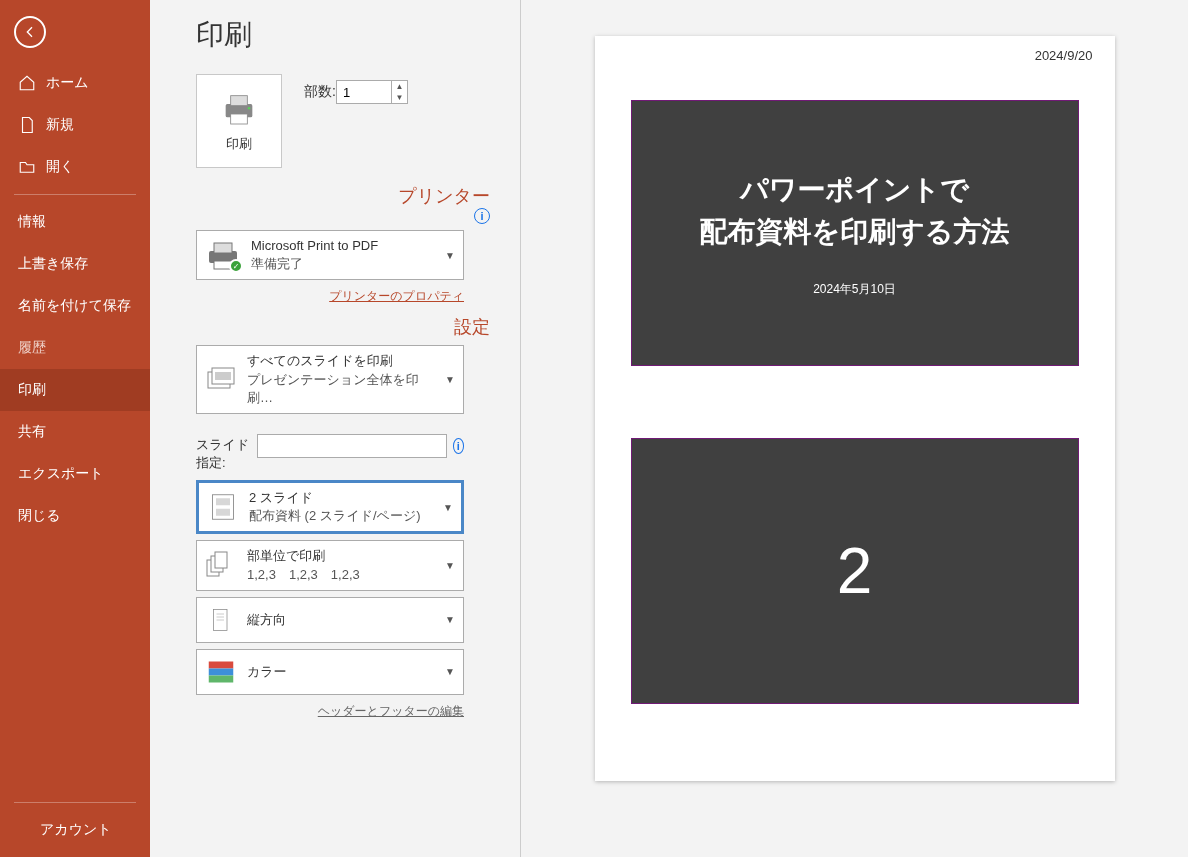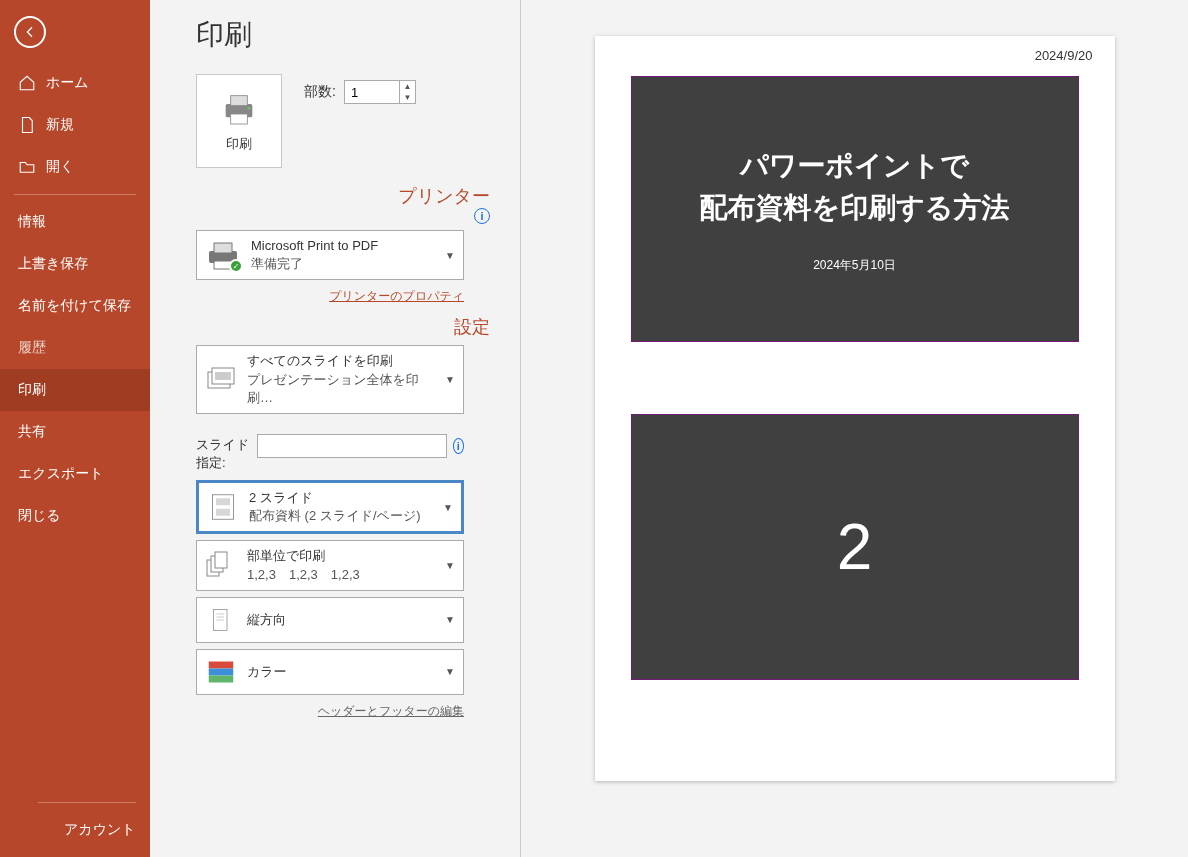--- a/index.html
+++ b/index.html
@@ -5,53 +5,53 @@
   * { box-sizing: border-box; margin: 0; padding: 0; font-family: "Yu Gothic UI", "Meiryo", sans-serif; }
   body { width: 1188px; height: 857px; display: flex; background: #fff; overflow: hidden; }
   .sidebar { width: 150px; background: #B7472A; color: #fff; display: flex; flex-direction: column; padding-top: 8px; }
   .back-btn { width: 32px; height: 32px; border: 2px solid #fff; border-radius: 50%; margin: 8px 0 14px 14px; display:flex; align-items:center; justify-content:center; cursor:pointer; }
   .back-btn svg { width:16px; height:16px; }
   .nav-item { display:flex; align-items:flex-start; gap:10px; padding: 12px 0 12px 18px; font-size:14px; cursor:pointer; }
   .nav-item.sel { background:#A03C22; }
   .nav-item.dim { color:#eecfc6; }
   .nav-divider { border-top:1px solid rgba(255,255,255,.3); margin:6px 14px; }
   .nav-section-indent { }
-  .nav-bottom { margin-top:auto; padding-bottom:6px;padding-left:24px;}
+  .nav-bottom { margin-top:auto; padding-bottom:6px;}
   .nav-bottom .nav-item { padding-left:40px;}
   .nav-icon { width:18px; height:18px; flex-shrink:0; }
   .dot { width:6px;height:6px;border-radius:50%;background:#eecfc6; flex-shrink:0; margin-left:6px; margin-right:2px;}
   .content { flex:1; background:#f3f3f3; display:flex; }
   .settings-panel { width:370px; padding: 0 30px 0 46px; background:#f3f3f3;}
   .page-title { font-size:28px; font-weight:400; color:#333; margin:16px 0 20px 0; }
   .print-row { display:flex; align-items:flex-start; gap:22px; margin-bottom:16px;}
   .print-big { width:86px; height:94px; border:1px solid #c8c8c8; background:#fff; display:flex; flex-direction:column; align-items:center; justify-content:center; cursor:pointer; }
   .print-big svg { width:40px; height:40px; }
   .print-big span { font-size:13px; color:#333; margin-top:6px;}
-  .copies { display:flex; align-items:center; gap:8px; font-size:14px; color:#333; margin-top:6px;}
+  .copies { display:flex; align-items:center; gap:0; font-size:14px; color:#333; margin-top:6px;}
   .spin { width:72px; height:24px; border:1px solid #ababab; background:#fff; display:flex;}
   .spin input { border:none; width:54px; padding:0 6px; font-size:13px; outline:none;}
   .spin .arrows { width:18px; display:flex; flex-direction:column; border-left:1px solid #ababab;}
   .spin .arrows div { flex:1; display:flex;align-items:center;justify-content:center; cursor:pointer; font-size:8px; color:#555;}
   .section-head { display:flex; align-items:flex-end; justify-content:space-between; margin-top:4px; margin-bottom:6px;flex-direction:column;}
   .section-head h2 { font-size:18px; color:#B7472A; font-weight:500;}
   .info-icon { width:16px;height:16px;border:1.5px solid #1a73e8;border-radius:50%;color:#1a73e8;font-size:11px;display:flex;align-items:center;justify-content:center;font-weight:bold;}
   .dropdown { width: 268px; border:1px solid #ababab; background:#fff; display:flex; align-items:center; padding:6px 8px; gap:10px; margin-bottom:6px; cursor:pointer; position:relative;}
   .dropdown.highlight { border:3px solid #4a87c7; }
   .dd-icon { width:32px; height:32px; flex-shrink:0; display:flex;align-items:center;justify-content:center;}
   .dd-text { flex:1; font-size:13px; color:#333; line-height:1.4;}
   .dd-text .sub { color:#555; }
   .dd-caret { font-size:10px; color:#555;}
   .link-right { text-align:right; width:268px; margin-bottom:10px;}
   .link-right a { font-size:12px; color:#B7472A; text-decoration:underline; cursor:pointer;}
   .link-right.gray a { color:#666;}
   .slide-spec { display:flex; align-items:center; gap:6px; width:268px; margin-bottom:8px;}
   .slide-spec label { font-size:13px; color:#333;margin-top:16px;}
   .slide-spec input { flex:1; border:1px solid #ababab; height:24px; padding:0 6px; font-size:13px;}
   .preview-area { flex:1; border-left:1px solid #ccc; padding: 0 20px; display:flex; align-items:flex-start; justify-content:center;}
-  .page { width:520px; height:745px; background:#fff; box-shadow:0 1px 4px rgba(0,0,0,.25); margin-top:36px; position:relative; padding:40px 36px;}
+  .page { width:520px; height:745px; background:#fff; box-shadow:0 1px 4px rgba(0,0,0,.25); margin-top:36px; position:relative; padding:64px 36px;}
   .page-date { position:absolute; top:12px; right:22px; font-size:13px; color:#333;}
   .slide { width:100%; height:266px; background:#404040; display:flex; flex-direction:column; align-items:center; justify-content:center; color:#fff; margin-bottom:72px; border:1px solid #701a75;}
   .slide h1 { font-size:28px; font-weight:600; text-align:center; line-height:1.5;}
   .slide .date { font-size:12px; margin-top:28px;}
   .slide .big { font-size:64px; font-weight:500;}
   .printer-icon-wrap{position:relative;width:36px;height:32px;}
   .green-check{position:absolute;bottom:-2px;right:-2px;width:14px;height:14px;background:#3ba23b;border:2px solid #fff;border-radius:50%;display:flex;align-items:center;justify-content:center;color:#fff;font-size:8px;}
 </style>
 </head>
 <body>

